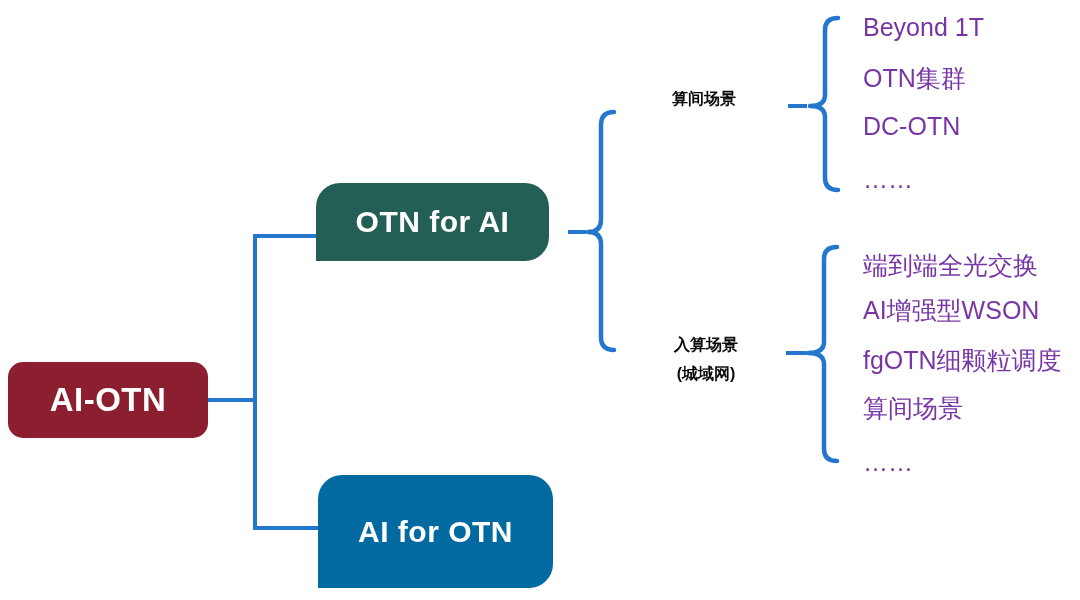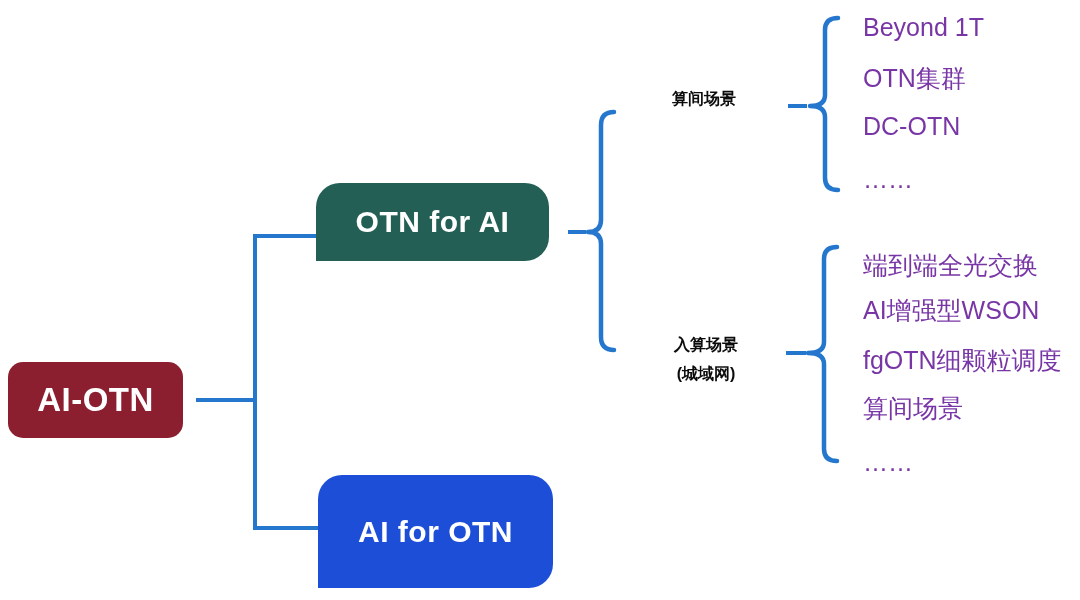--- a/index.html
+++ b/index.html
@@ -11,31 +11,31 @@
     font-family:"Liberation Sans","DejaVu Sans",sans-serif;
   }
   #wires{position:absolute;left:0;top:0;width:1080px;height:600px;}
   .node{
     position:absolute;
     display:flex;align-items:center;justify-content:center;
     color:#ffffff;font-weight:bold;
     letter-spacing:0.5px;
   }
   .node-root{
-    left:8px;top:362px;width:175px;height:76px;
+    left:8px;top:362px;width:200px;height:76px;
     background:#8C1F2F;border-radius:15px;
     font-size:33px;
   }
   .node-branch{
     width:233px;height:78px;
     border-radius:24px 24px 24px 0;
     font-size:30px;
   }
   .node-otn-for-ai{left:316px;top:183px;background:#245F55;}
-  .node-ai-for-otn{left:318px;top:475px;width:235px;height:113px;background:#1d4ed8;}
+  .node-ai-for-otn{left:318px;top:475px;width:235px;height:113px;background:#0369a1;}
   .scenario-label{
     position:absolute;width:178px;
     text-align:center;color:#0b0b0b;font-weight:bold;
     font-size:16px;line-height:29px;
   }
   .scenario-1{left:615px;top:84px;}
   .scenario-2{left:617px;top:314px;margin-top:16px;}
   .leaf{
     position:absolute;left:863px;height:32px;line-height:32px;
     color:#7835A5;font-weight:normal;font-size:25px;

